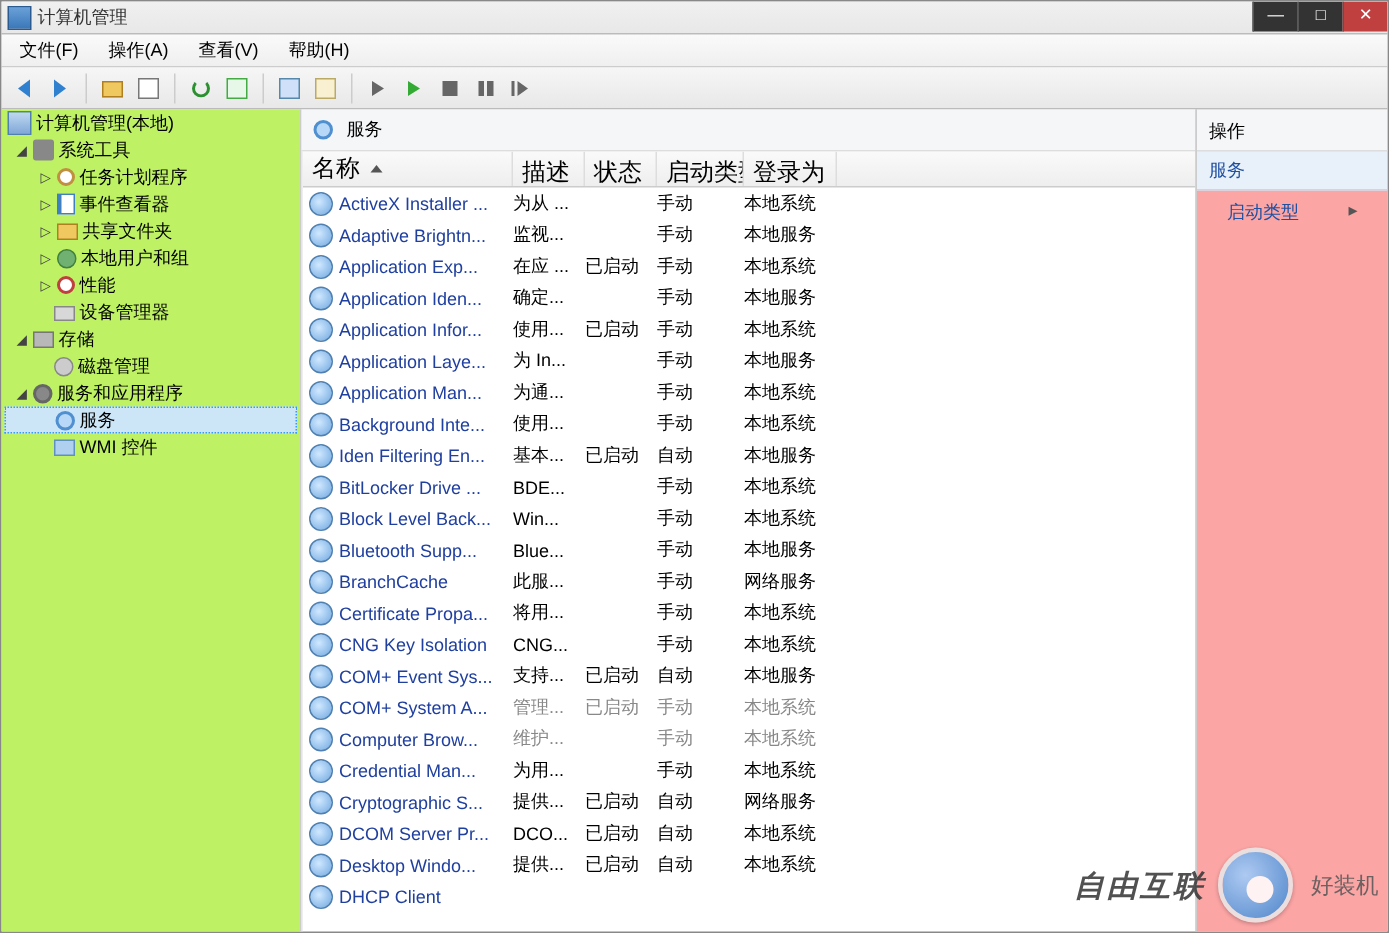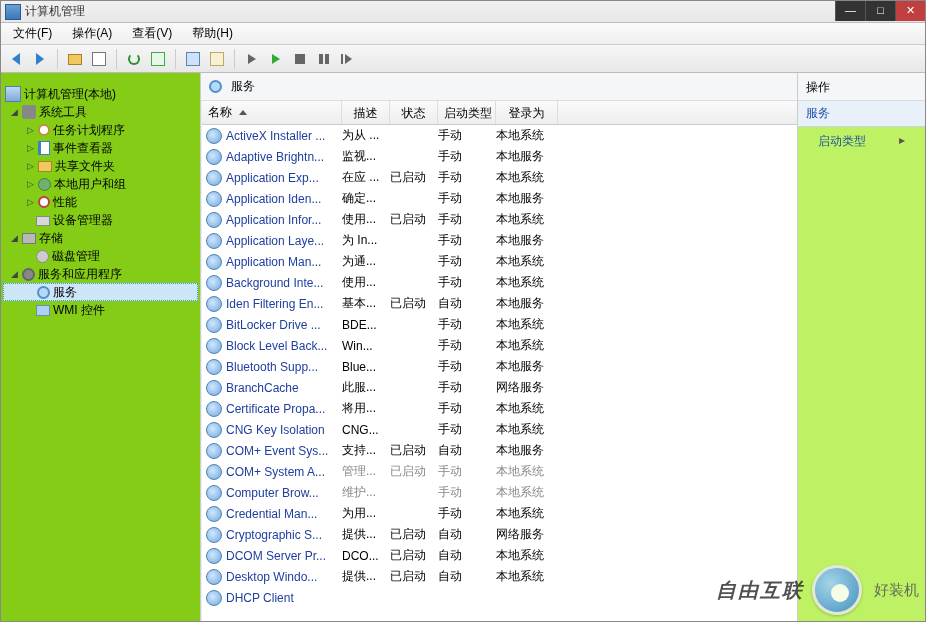--- a/index.html
+++ b/index.html
@@ -88,23 +88,23 @@
   .icon-restart { width:0;height:0;border-left:7px solid #666;border-top:5px solid transparent;border-bottom:5px solid transparent;position:relative; }
   .icon-restart::after { content:"";position:absolute;left:-11px;top:-5px;width:2px;height:10px;background:#666; }
 
   .main {
     display: flex;
     height: calc(622px - 22px - 22px - 28px - 2px);
   }
   .tree-panel {
     width: 200px;
     border-right: 1px solid #ccc;
-    padding: 12px 2px;
+    padding: 0 2px;
     overflow-y: auto;
-    background: #84cc16;
+    background: #bef264;
   }
   .tree-row {
     display: flex; align-items: center;
     height: 18px;
     padding: 0 2px;
     white-space: nowrap;
     cursor: default;
   }
   .tree-row.selected { background: #cde6f7; border: 1px dotted #3399ff; height:18px; }
   .exp {
@@ -159,24 +159,23 @@
   .col-head {
     display: flex;
     height: 24px;
     border-bottom: 1px solid #ccc;
     background: linear-gradient(#fafafa,#eee);
     flex-shrink: 0;
   }
   .col {
     border-right: 1px solid #ddd;
     padding: 4px 6px;
-    font-size: 12px;
+    font-size: 16px;
     white-space: nowrap;
     overflow: hidden;
-    text-align: center;
   }
   .c-name { width: 140px; display:flex; align-items:center; gap:3px;}
   .c-desc { width: 48px; }
   .c-stat { width: 48px; }
   .c-start{ width: 58px; }
   .c-log  { width: 62px; }
   .sort-tri {
     width:0;height:0;border-left:4px solid transparent;border-right:4px solid transparent;border-bottom:5px solid #555;margin-left:4px;
   }
   .list-body { flex: 1; overflow-y: auto; overflow-x: hidden; }
@@ -196,21 +195,21 @@
   .sc-name { width: 116px; color:#2040a0;}
   .sc-desc { width: 48px; }
   .sc-stat { width: 48px; }
   .sc-start{ width: 58px; }
   .sc-log  { width: 62px; }
   .gray { color:#888; }
 
   .right-panel {
     width: 128px;
     border-left: 1px solid #ccc;
-    background: #bef264;
+    background: #fca5a5;
     display: flex; flex-direction: column;
   }
   .rp-header {
     height: 28px;
     background: #f4f6f8;
     border-bottom: 1px solid #ddd;
     padding: 6px 8px;
   }
   .rp-band {
     background: #e8f0fa;

